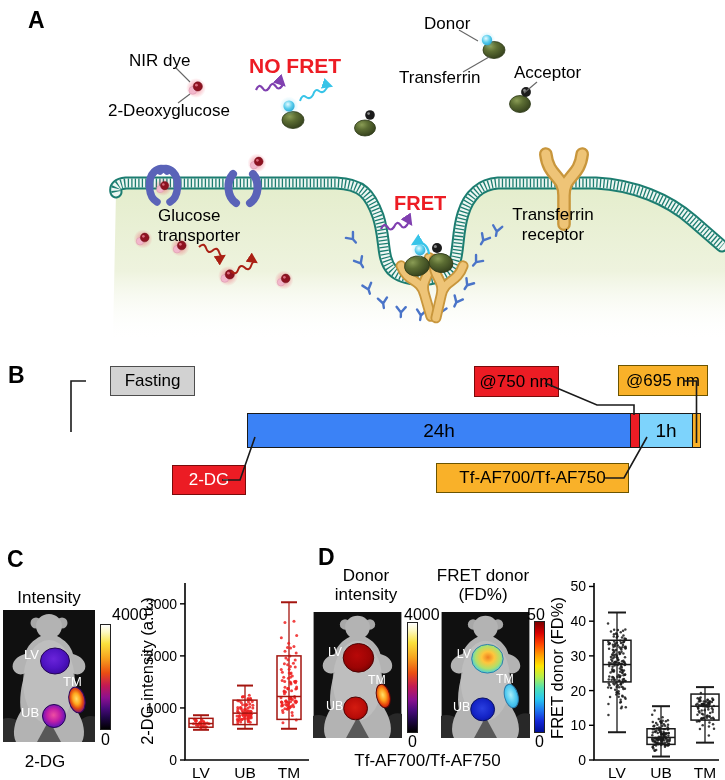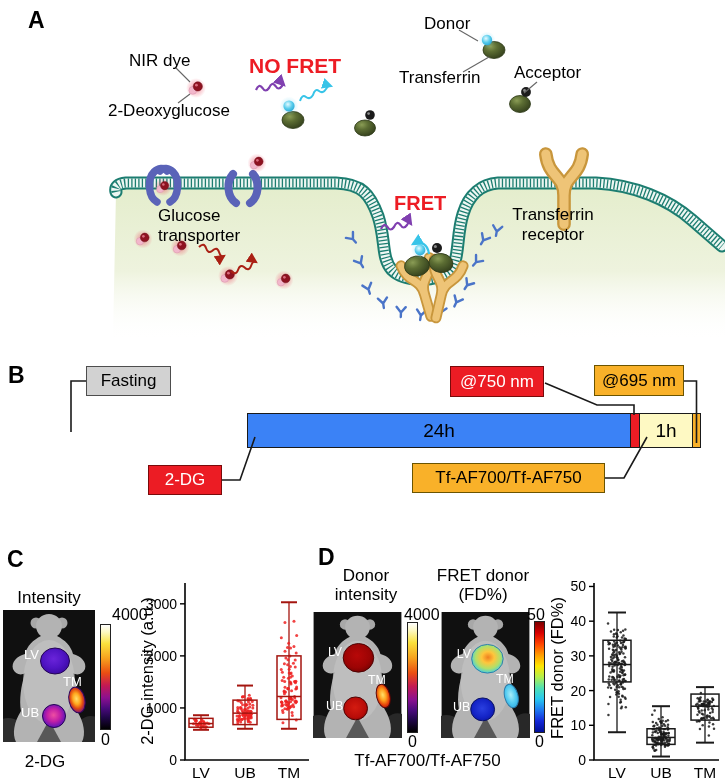--- a/index.html
+++ b/index.html
@@ -5,21 +5,21 @@
   html,body{margin:0;padding:0;background:#fff;}
   #page{position:relative;width:725px;height:780px;background:#ffffff;overflow:hidden;
         font-family:"Liberation Sans",sans-serif;color:#000;}
   .abs{position:absolute;}
   .panel-letter{font-weight:bold;font-size:23px;}
   svg text{font-family:"Liberation Sans",sans-serif;}
   
   .bseg{position:absolute;top:413px;height:35px;border:1.5px solid #1a1a1a;box-sizing:border-box;
         display:flex;align-items:center;justify-content:center;font-size:19px;}
   .bbox{position:absolute;box-sizing:border-box;display:flex;align-items:center;justify-content:center;
-        font-size:17px;}
+        font-size:17px;margin-left:24px;}
   
   .cbar{position:absolute;width:11px;border:1px solid #222;box-sizing:border-box;}
   .cbar-fire{background:linear-gradient(to bottom,#ffffff 0%,#fdf8c0 7%,#fae13c 18%,#f6a21e 32%,
       #ea4e12 46%,#c41a52 58%,#8c1090 70%,#4a0a7c 80%,#200648 89%,#000000 100%);}
   .cbar-jet{background:linear-gradient(to bottom,#7c0000 0%,#d80000 10%,#ff4400 20%,#ff9c00 30%,
       #ffe600 40%,#b4f04c 50%,#50e0b4 60%,#28c8f0 70%,#1e78f0 80%,#1428d8 90%,#000f96 100%);}
   .cbar-num{position:absolute;font-size:16px;}
   .fig-title{position:absolute;font-size:17px;text-align:center;line-height:19px;}
 </style>
 </head>
@@ -192,32 +192,32 @@
     <text x="553" y="220" font-size="17" text-anchor="middle">Transferrin</text>
     <text x="553" y="240" font-size="17" text-anchor="middle">receptor</text>
   </svg>
 
   <div class="abs panel-letter" style="left:8px;top:362px">B</div>
 
   <div class="bseg" style="left: 246.5px; width: 385px; background-color: #3b82f6;">
     <span>24h</span>
     </div>
   <div class="bseg" style="left: 630px; width: 10px; background-color: rgb(236, 28, 36);"></div>
-  <div class="bseg" style="left: 638.5px; width: 55px; background-color: #fef9c3;">
+  <div class="bseg" style="left: 638.5px; width: 55px; background-color: #7dd3fc;">
     <span>1h</span>
     </div>
   <div class="bseg" style="left: 692px; width: 9px; background-color: rgb(249, 177, 41);"></div>
 
   <div class="bbox" style="left: 86px; top: 366px; width: 85px; height: 30px; border: 1.5px solid rgb(77, 77, 77); background-color: rgb(210, 210, 210);">
     <span>Fasting</span>
     </div>
   <div class="bbox" style="left: 148px; top: 465px; width: 74px; height: 30px; border: 1.5px solid rgb(122, 10, 10); color: rgb(255, 255, 255); background-color: rgb(236, 28, 36);">
     <span>2-DG</span>
     </div>
-  <div class="bbox" style="left: 450px; top: 366px; width: 94px; height: 31px; border: 1.5px solid rgb(122, 10, 10); color: #ffffff; background-color: rgb(236, 28, 36);">
+  <div class="bbox" style="left: 450px; top: 366px; width: 85px; height: 31px; border: 1.5px solid rgb(122, 10, 10); color: #000000; background-color: rgb(236, 28, 36);">
     <span>@750 nm</span>
     </div>
   <div class="bbox" style="left: 594px; top: 365px; width: 90px; height: 31px; border: 1.5px solid rgb(107, 84, 0); background-color: rgb(249, 177, 41);">
     <span>@695 nm</span>
     </div>
   <div class="bbox" style="left: 412px; top: 463px; width: 193px; height: 30px; border: 1.5px solid rgb(107, 84, 0); background-color: rgb(249, 177, 41);">
     <span>Tf-AF700/Tf-AF750</span>
     </div>
 
   <svg class="abs" style="left:0;top:355px" width="725" height="160" viewBox="0 355 725 160">

